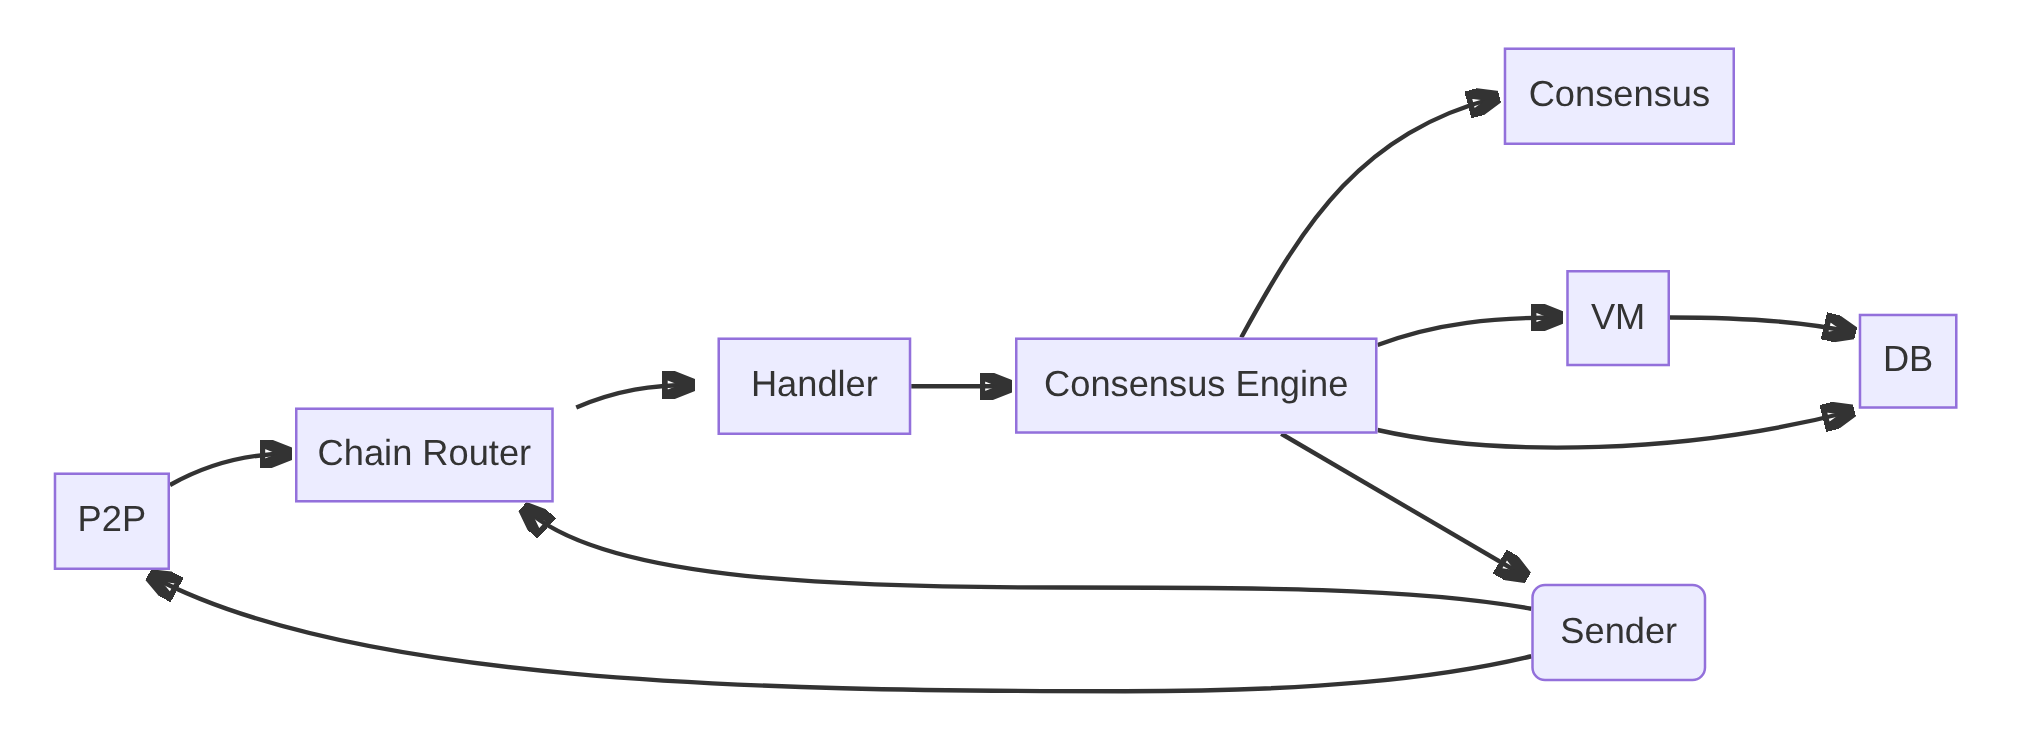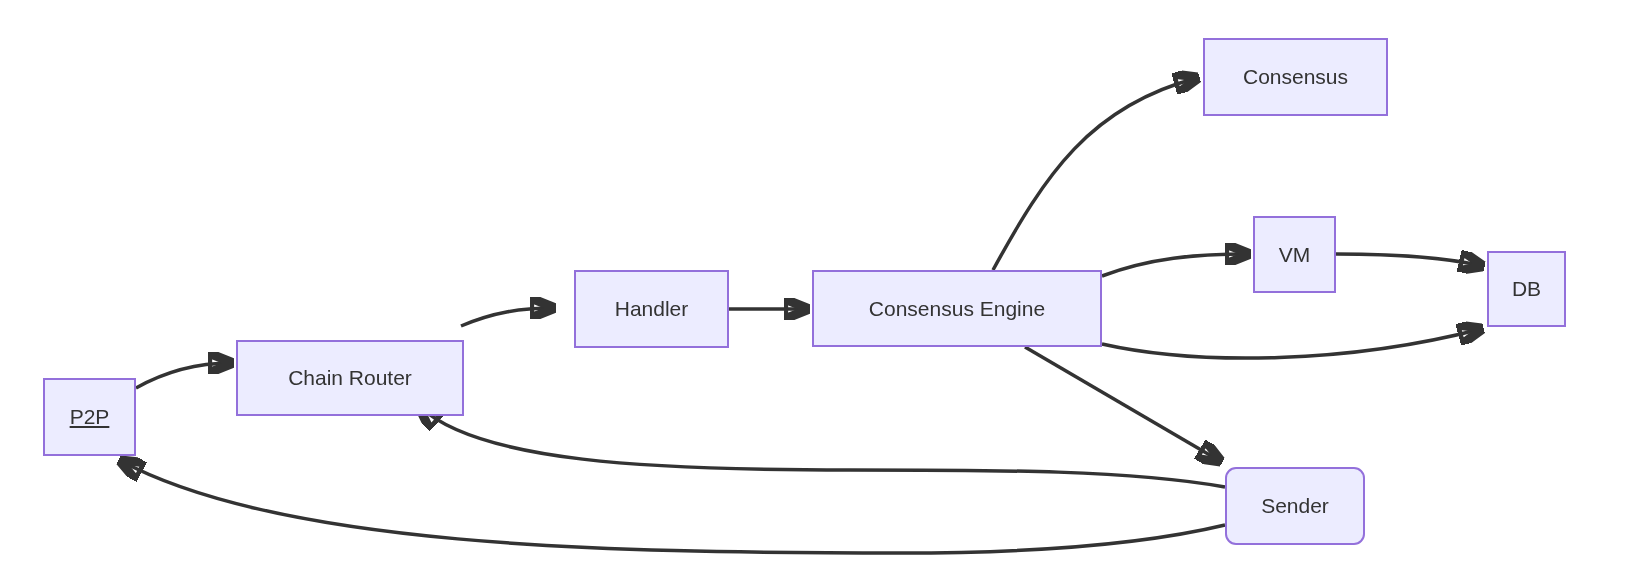--- a/index.html
+++ b/index.html
@@ -30,27 +30,27 @@
     stroke-width: 3.5px;
   }
   .node {
     position: absolute;
     background: var(--node-fill);
     border: 2px solid var(--node-border);
     color: var(--text-color);
     display: flex;
     align-items: center;
     justify-content: center;
-    font-size: 21px;
+    font-size: 29px;
     line-height: 1.1;
     white-space: nowrap;
     text-align: center;
   }
-  #node-p2p              { left: 43px;   top: 378px; width: 93px;  height: 78px; text-decoration: underline; }
-  #node-chain-router     { left: 236px;  top: 340px; width: 228px; height: 76px; }
+  #node-p2p              { left: 43px;   top: 378px; width: 93px;  height: 78px; }
+  #node-chain-router     { left: 236px;  top: 326px; width: 207px; height: 76px; }
   #node-handler          { left: 574px;  top: 270px; width: 155px; height: 78px; }
   #node-consensus-engine { left: 812px;  top: 270px; width: 290px; height: 77px; }
   #node-consensus        { left: 1203px; top: 38px;  width: 185px; height: 78px; }
   #node-vm               { left: 1253px; top: 216px; width: 83px;  height: 77px; }
   #node-db               { left: 1487px; top: 251px; width: 79px;  height: 76px; }
   #node-sender           { left: 1225px; top: 467px; width: 140px; height: 78px; border-radius: 11px; }
 </style>
 </head>
 <body>
 

